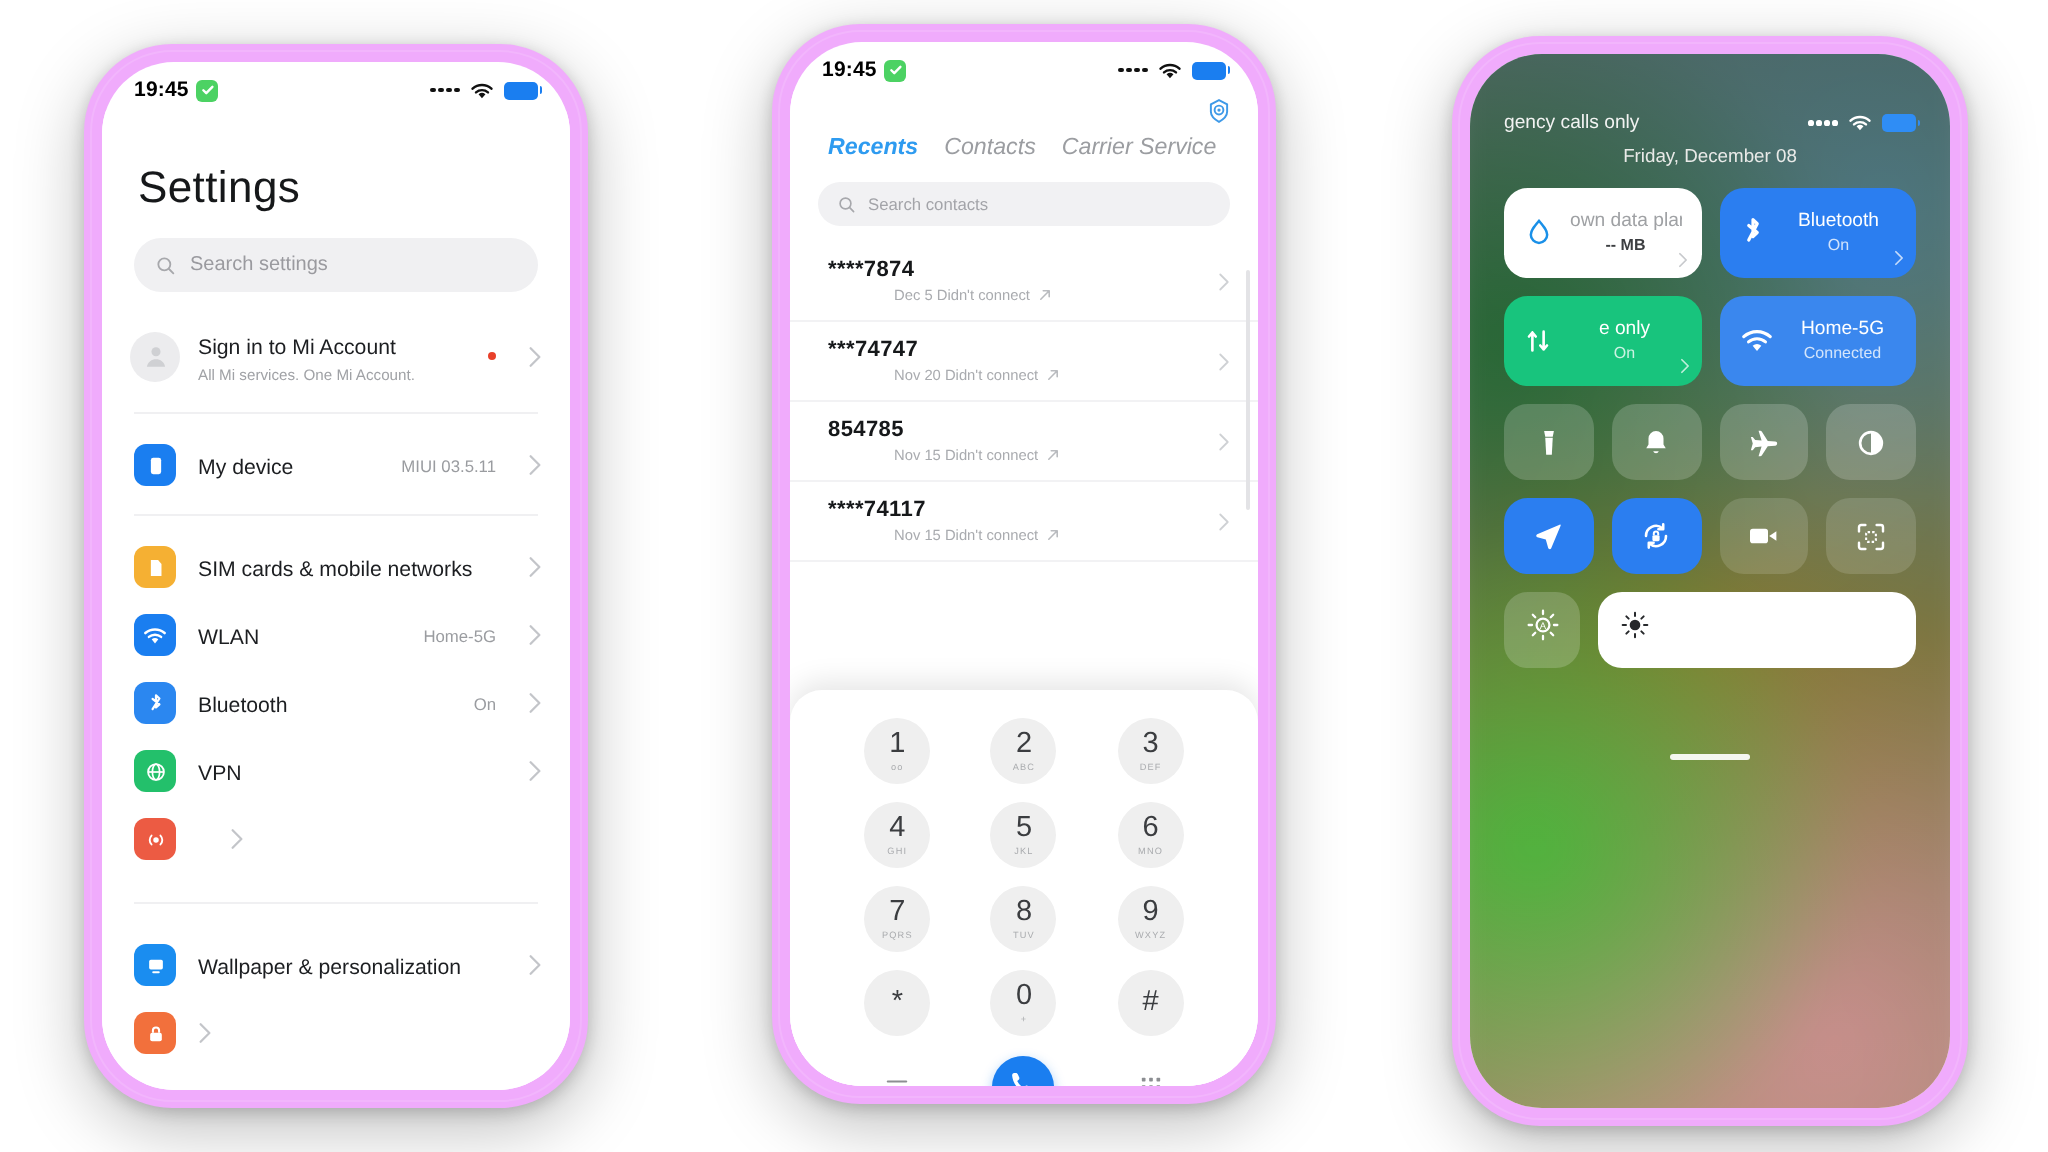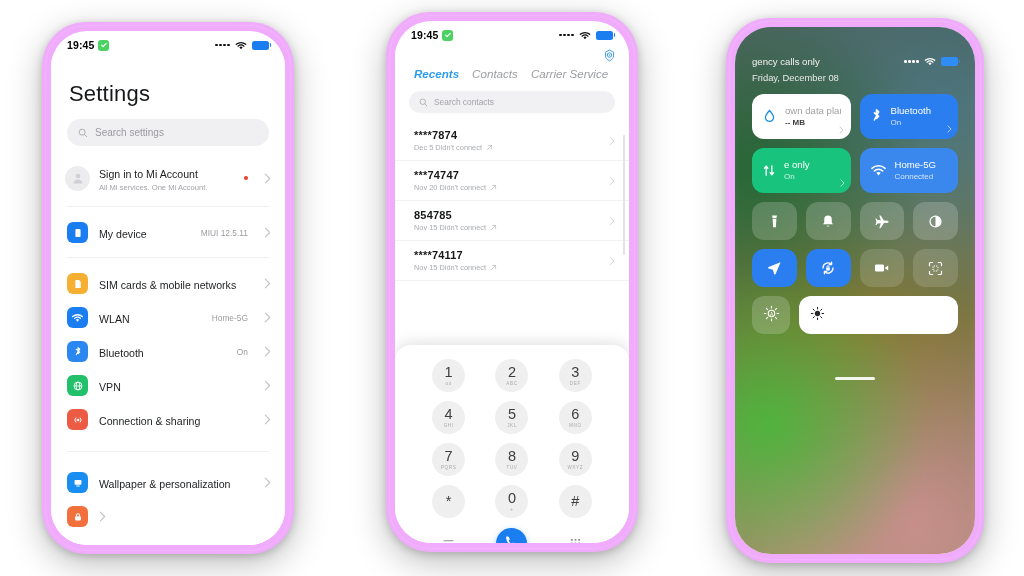--- a/index.html
+++ b/index.html
@@ -110,21 +110,21 @@
     display:flex; align-items:center; gap:6px; padding:0 10px;
   }
   .search-pill2 .lbl{ font-size:8.4px; color:#a3a4a9; }
 
   .calllist{ margin-top:8px; position:relative; }
   .call-row{
     display:flex; align-items:center; padding: 8px 14px 8px 19px;
     border-bottom:1px solid #f2f2f4;
   }
   .call-row .cnum{ font-size:11px; color:#16181a; font-weight:700; letter-spacing:0.2px;}
-  .call-row .cmeta{ font-size:7.4px; color:#a9abaf; margin-top:2px; display:flex; align-items:center; gap:4px;}
+  .call-row .cmeta{ font-size:7.4px; color:#a9abaf; margin-top:2px; display:flex; align-items:center; gap:4px;margin-left:33px;}
   .call-row .cleft{ flex:1 1 auto; min-width:0;}
   .arrow-out svg{display:block;}
   .scrollbar{
     position:absolute; right:4px; top:14px; width:2px; height:120px;
     background:#e3e3e6; border-radius:2px;
   }
 
   .dialpad-sheet{
     position:absolute; left:0; right:0; bottom:0; height:222px;
     background:#fff; border-radius:16px 16px 0 0;
@@ -157,21 +157,21 @@
       radial-gradient(circle at 14% 30%, rgba(34,120,54,0.85) 0%, rgba(34,120,54,0) 36%),
       radial-gradient(circle at 72% 88%, rgba(226,150,160,0.75) 0%, rgba(226,150,160,0) 38%),
       radial-gradient(circle at 82% 18%, rgba(96,150,168,0.9) 0%, rgba(96,150,168,0) 42%),
       radial-gradient(circle at 50% 56%, rgba(150,132,48,0.95) 0%, rgba(150,132,48,0) 46%),
       radial-gradient(circle at 30% 96%, rgba(176,150,110,0.8) 0%, rgba(176,150,110,0) 40%),
       linear-gradient(160deg, #6f8d92 0%, #5f7a5c 26%, #7d7a43 52%, #8b8455 72%, #9a8f74 100%);
     filter: blur(9px);
     transform: scale(1.14);
   }
   .cc-overlay{ position:absolute; inset:0; background:linear-gradient(180deg, rgba(20,26,22,0.30) 0%, rgba(20,26,22,0.12) 42%, rgba(20,26,22,0.04) 100%); }
-  .cc-content{ position:relative; height:100%; }
+  .cc-content{ position:relative; height:100%;text-align:center; }
   .cc-status{
     display:flex; align-items:center; justify-content:space-between;
     padding: 29px 17px 0 17px; color:#fff;
   }
   .cc-carrier{ font-size:9.6px; color:#f2f3f2; white-space:nowrap; overflow:hidden; }
   .cc-sb-right{ display:flex; align-items:center; gap:5px; }
   .cc-sb-right .dots i{ background:#fff; }
   .cc-battery{ width:17px;height:9px;border-radius:2.5px;background:#2f8df5;position:relative;}
   .cc-battery::after{content:"";position:absolute;right:-2.4px;top:2.6px;width:1.8px;height:3.6px;border-radius:0 1px 1px 0;background:#2f8df5;}
   .cc-date{ padding: 5px 17px 0 17px; font-size:9.4px; color:#e9eae8; }
@@ -293,21 +293,21 @@
         <div class="group">
           <div class="row">
             <span class="ic" style="background:#1a7ef0">
               <svg width="12" height="12" viewBox="0 0 14 14">
                   <rect x="4" y="2.2" width="6" height="9.6" rx="1.4" fill="#fff"></rect>
                 </svg>
             </span>
             <span class="txtwrap">
               <span class="t1">My device</span>
             </span>
-            <span class="val">MIUI 12.5.11</span>
+            <span class="val">MIUI 03.5.11</span>
             <span class="chev">
               <svg width="7" height="11" viewBox="0 0 8 12">
                   <path d="M1.5 1l5 5-5 5" stroke="currentColor" stroke-width="1.3" fill="none" stroke-linecap="round" stroke-linejoin="round"></path>
                 </svg>
             </span>
           </div>
         </div>
 
         <div class="sep"></div>
 
@@ -383,23 +383,20 @@
                 </svg>
               </span>
           </div>
 
           <div class="row">
             <span class="ic" style="background:#ec5b43">
               <svg width="12" height="12" viewBox="0 0 14 14">
                   <circle cx="7" cy="7" r="1.6" fill="#fff"></circle>
                   <path d="M4.4 4.4a3.7 3.7 0 000 5.2M9.6 4.4a3.7 3.7 0 010 5.2" stroke="#fff" stroke-width="1.1" fill="none" stroke-linecap="round"></path>
                 </svg>
-            </span>
-            <span class="txtwrap">
-              <span class="t1">Connection &amp; sharing</span>
             </span>
             <span class="val"></span>
             <span class="chev">
                 <svg width="7" height="11" viewBox="0 0 8 12">
                   <path d="M1.5 1l5 5-5 5" stroke="currentColor" stroke-width="1.3" fill="none" stroke-linecap="round" stroke-linejoin="round"></path>
                 </svg>
               </span>
           </div>
         </div>
 

